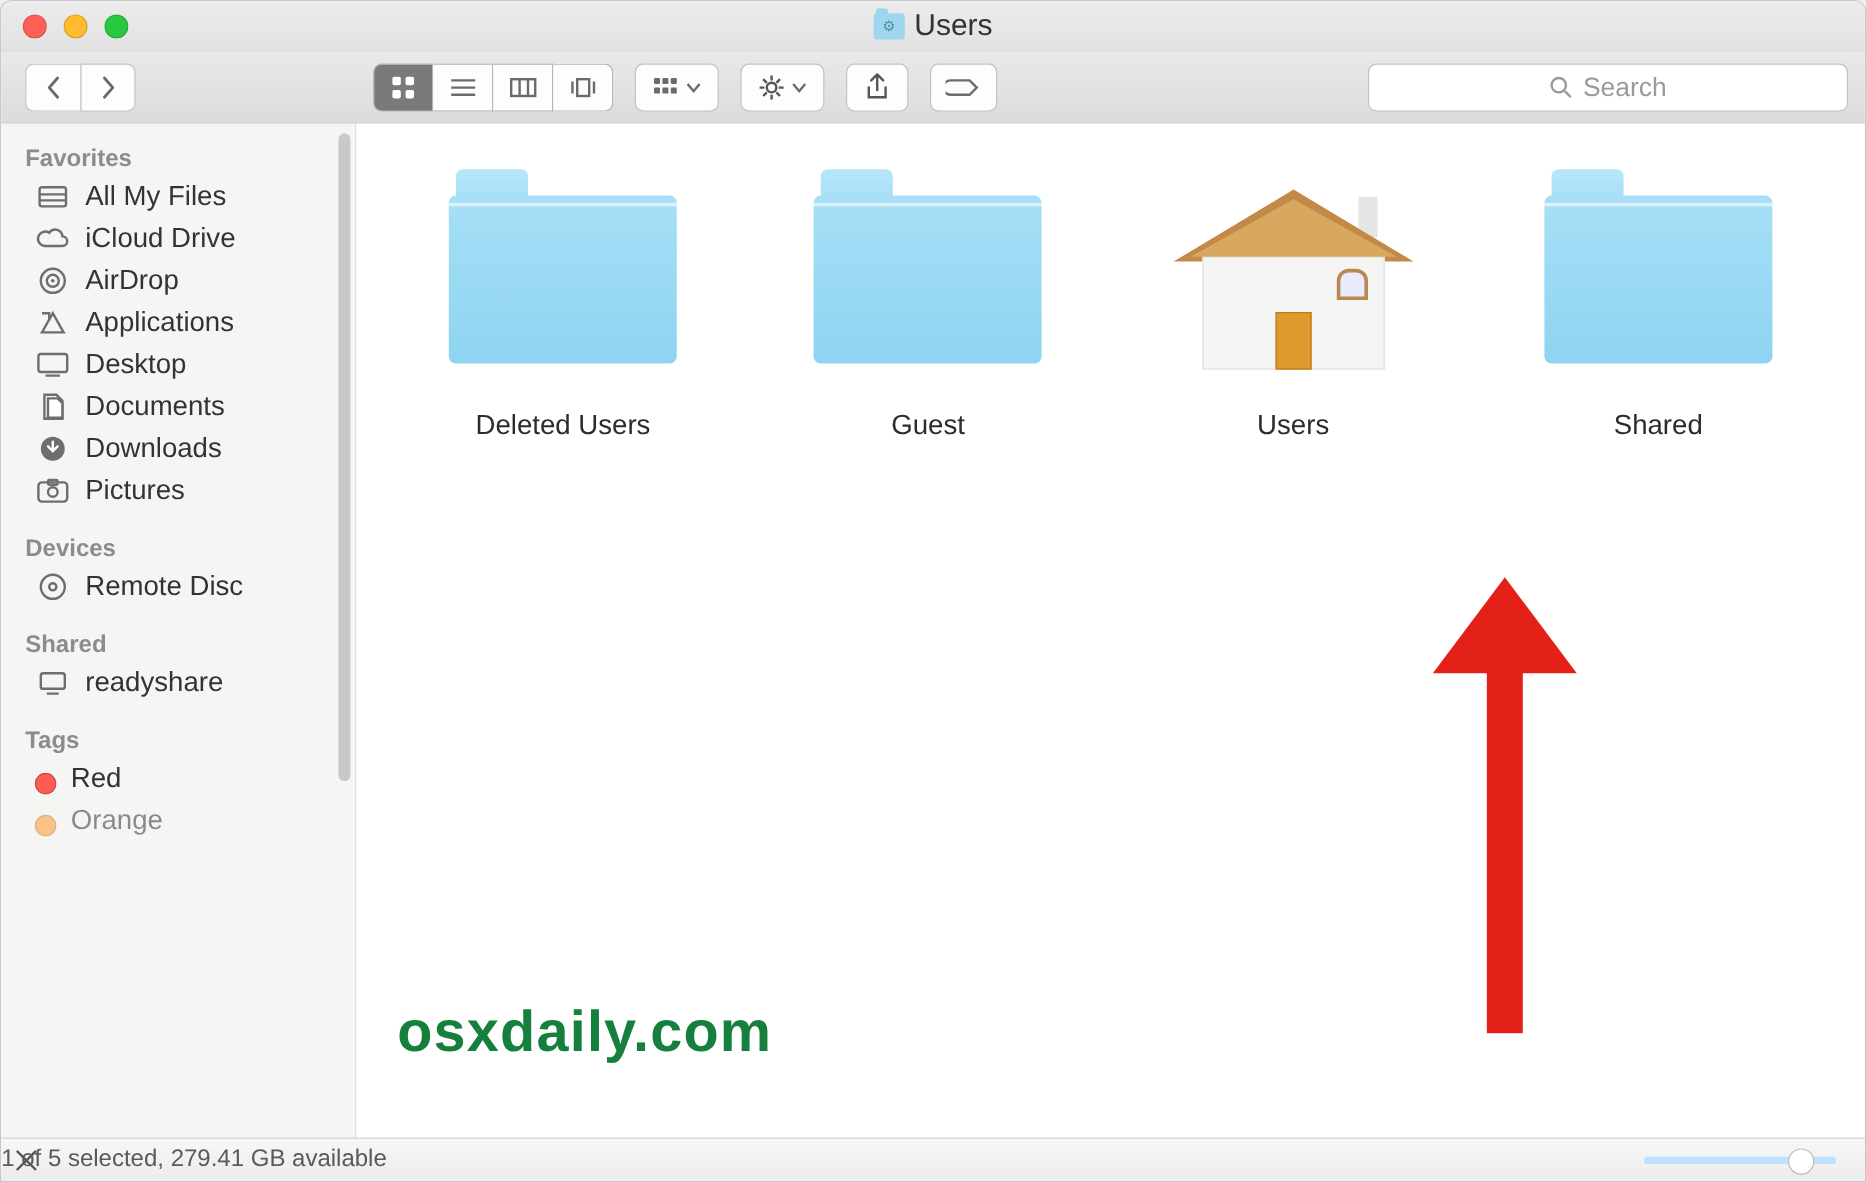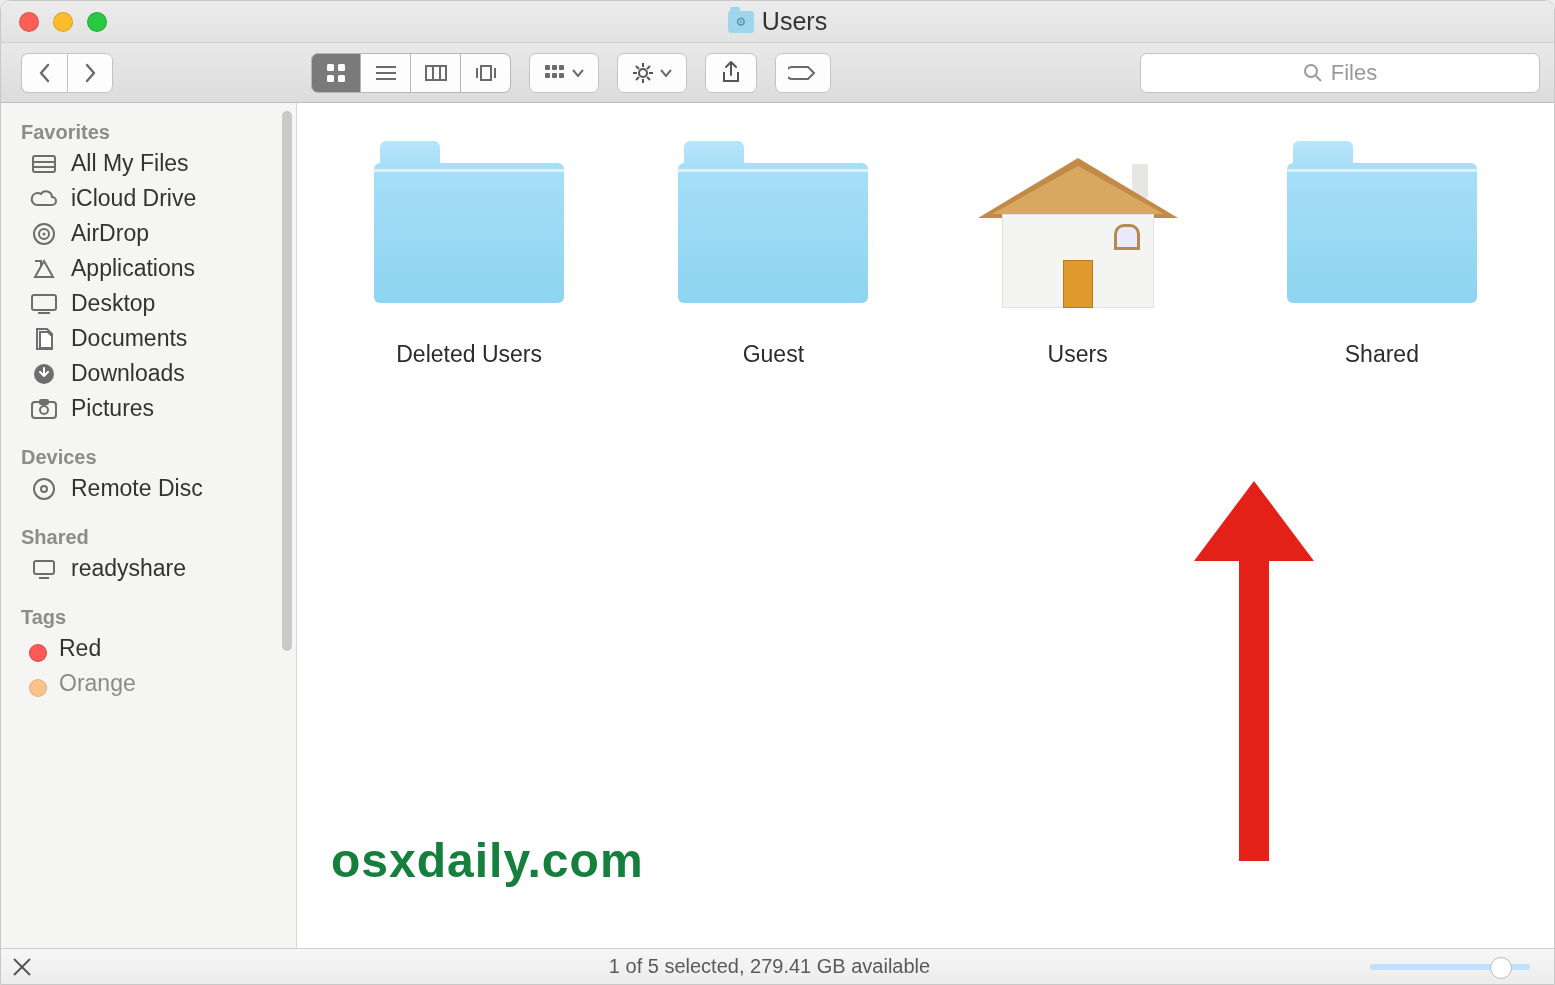--- a/index.html
+++ b/index.html
@@ -161,21 +161,21 @@
     position:absolute; top:0; left:-25px; width:0; height:0;
     border-left:60px solid transparent; border-right:60px solid transparent;
     border-bottom:80px solid #e32118;
   }
   
   .status {
     height:36px; border-top:1px solid #cfcfcf; background:linear-gradient(#f7f7f7,#ececec);
     display:flex; align-items:center; font-size:20px; color:#5a5a5a; position:relative;
   }
   .status .left-ic { margin-left:10px; color:#555; }
-  .status .center { position:absolute; left:0; right:16px; text-align:center; }
+  .status .center { position:absolute; left:0; right:16px; }
   .status .slider {
     margin-left:auto; margin-right:24px; width:160px; height:6px; background:#bfe0ff; border-radius:3px; position:relative;
   }
   .status .slider::after {
     content:""; position:absolute; right:18px; top:-7px; width:20px; height:20px; background:#fff;
     border:1px solid #bbb; border-radius:50%;
   }
   svg { display:block; }
 </style>
 </head>
@@ -293,21 +293,21 @@
       <svg width="30" height="20" viewBox="0 0 30 20">
           <path d="M4 4 h16 l6 6 -6 6 H4 a3 3 0 0 1 0-12 z" fill="none" stroke="#6b6b6b" stroke-width="2"></path>
         </svg>
     </div>
 
     <div class="search">
       <svg width="20" height="20" viewBox="0 0 20 20">
           <circle cx="8" cy="8" r="6" fill="none" stroke="#9a9a9a" stroke-width="2"></circle>
           <line x1="13" y1="13" x2="18" y2="18" stroke="#9a9a9a" stroke-width="2"></line>
         </svg>
-      <span>Files</span>
+      <span>Search</span>
     </div>
   </div>
 
   <div class="body">
     <div class="sidebar">
       <div class="sb-scroll"></div>
 
       <div class="sb-heading">Favorites</div>
 
       <div class="sb-item">

